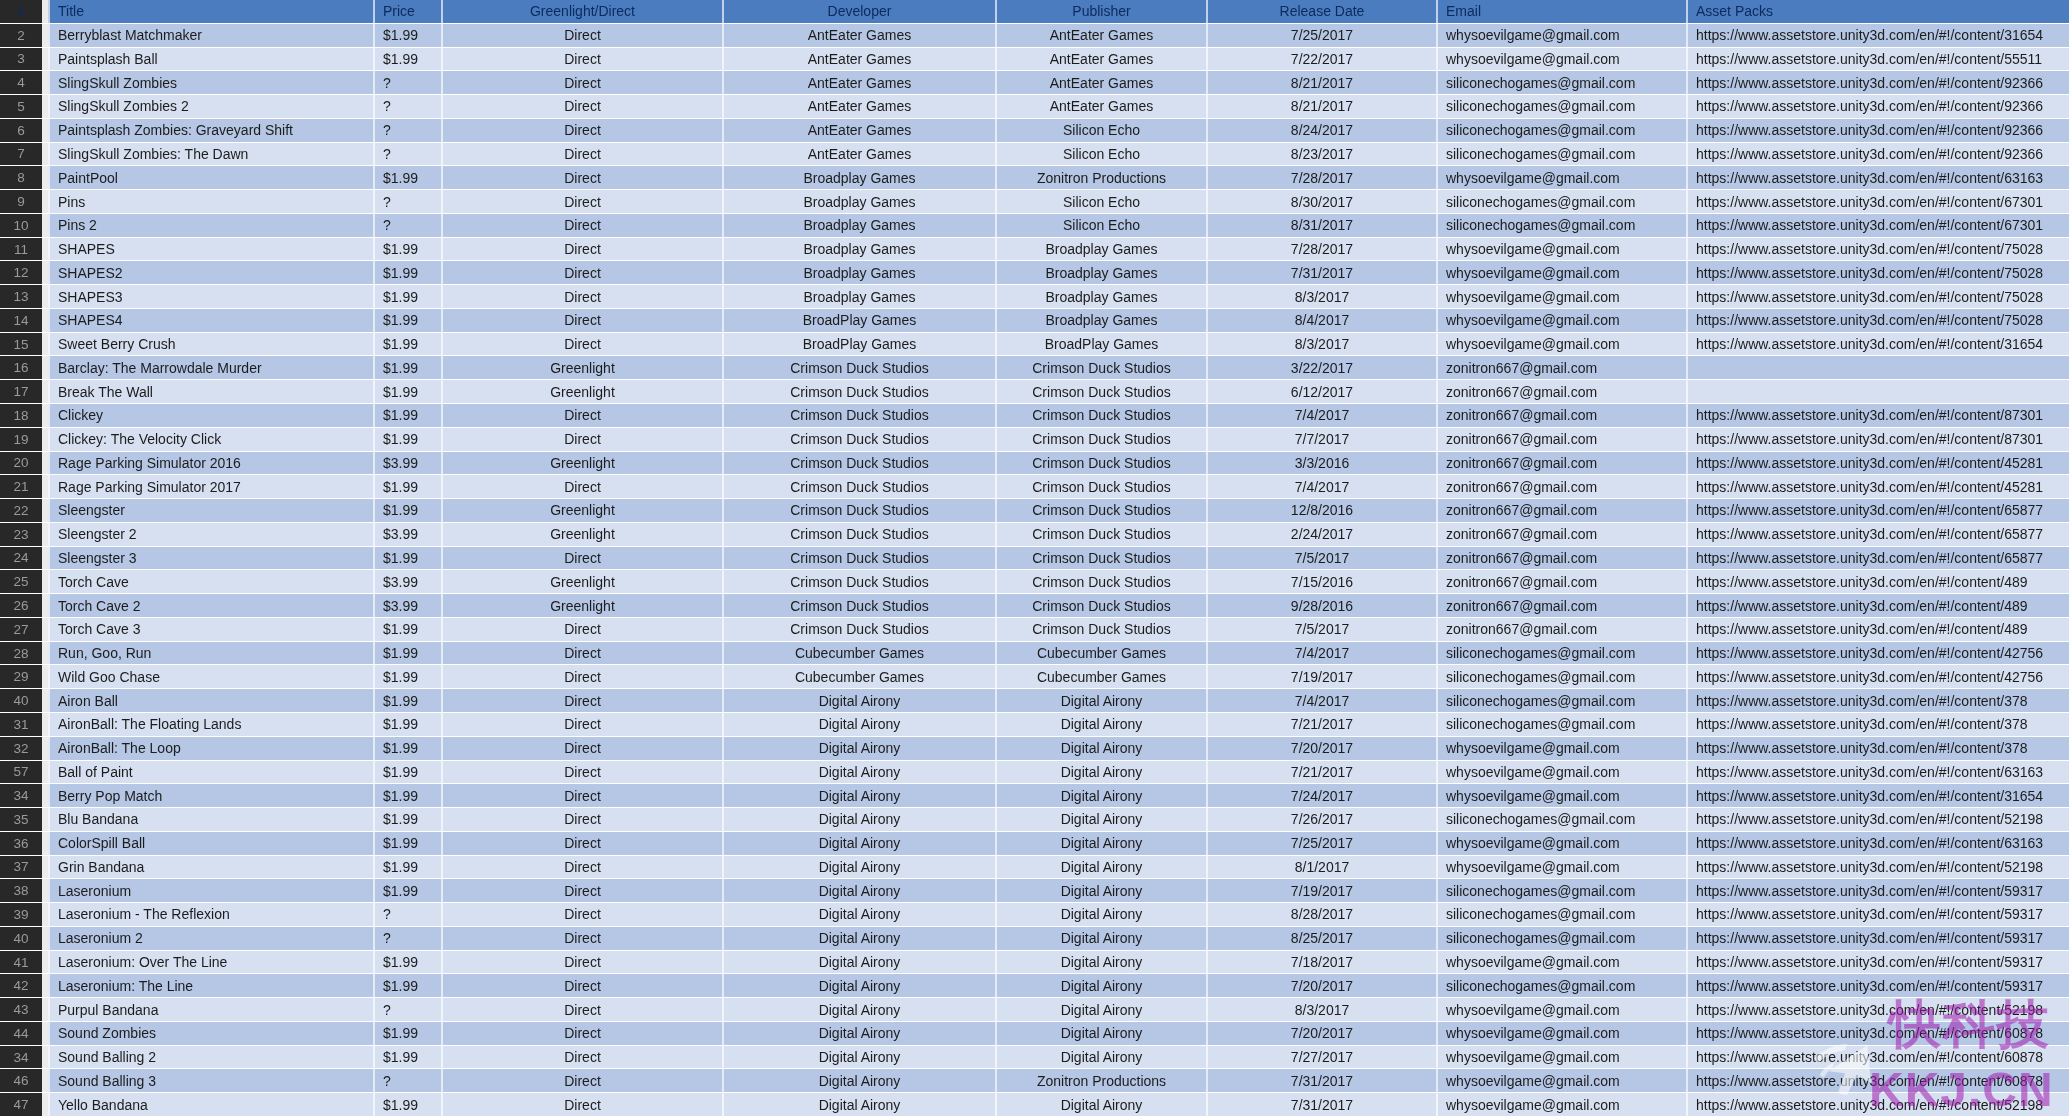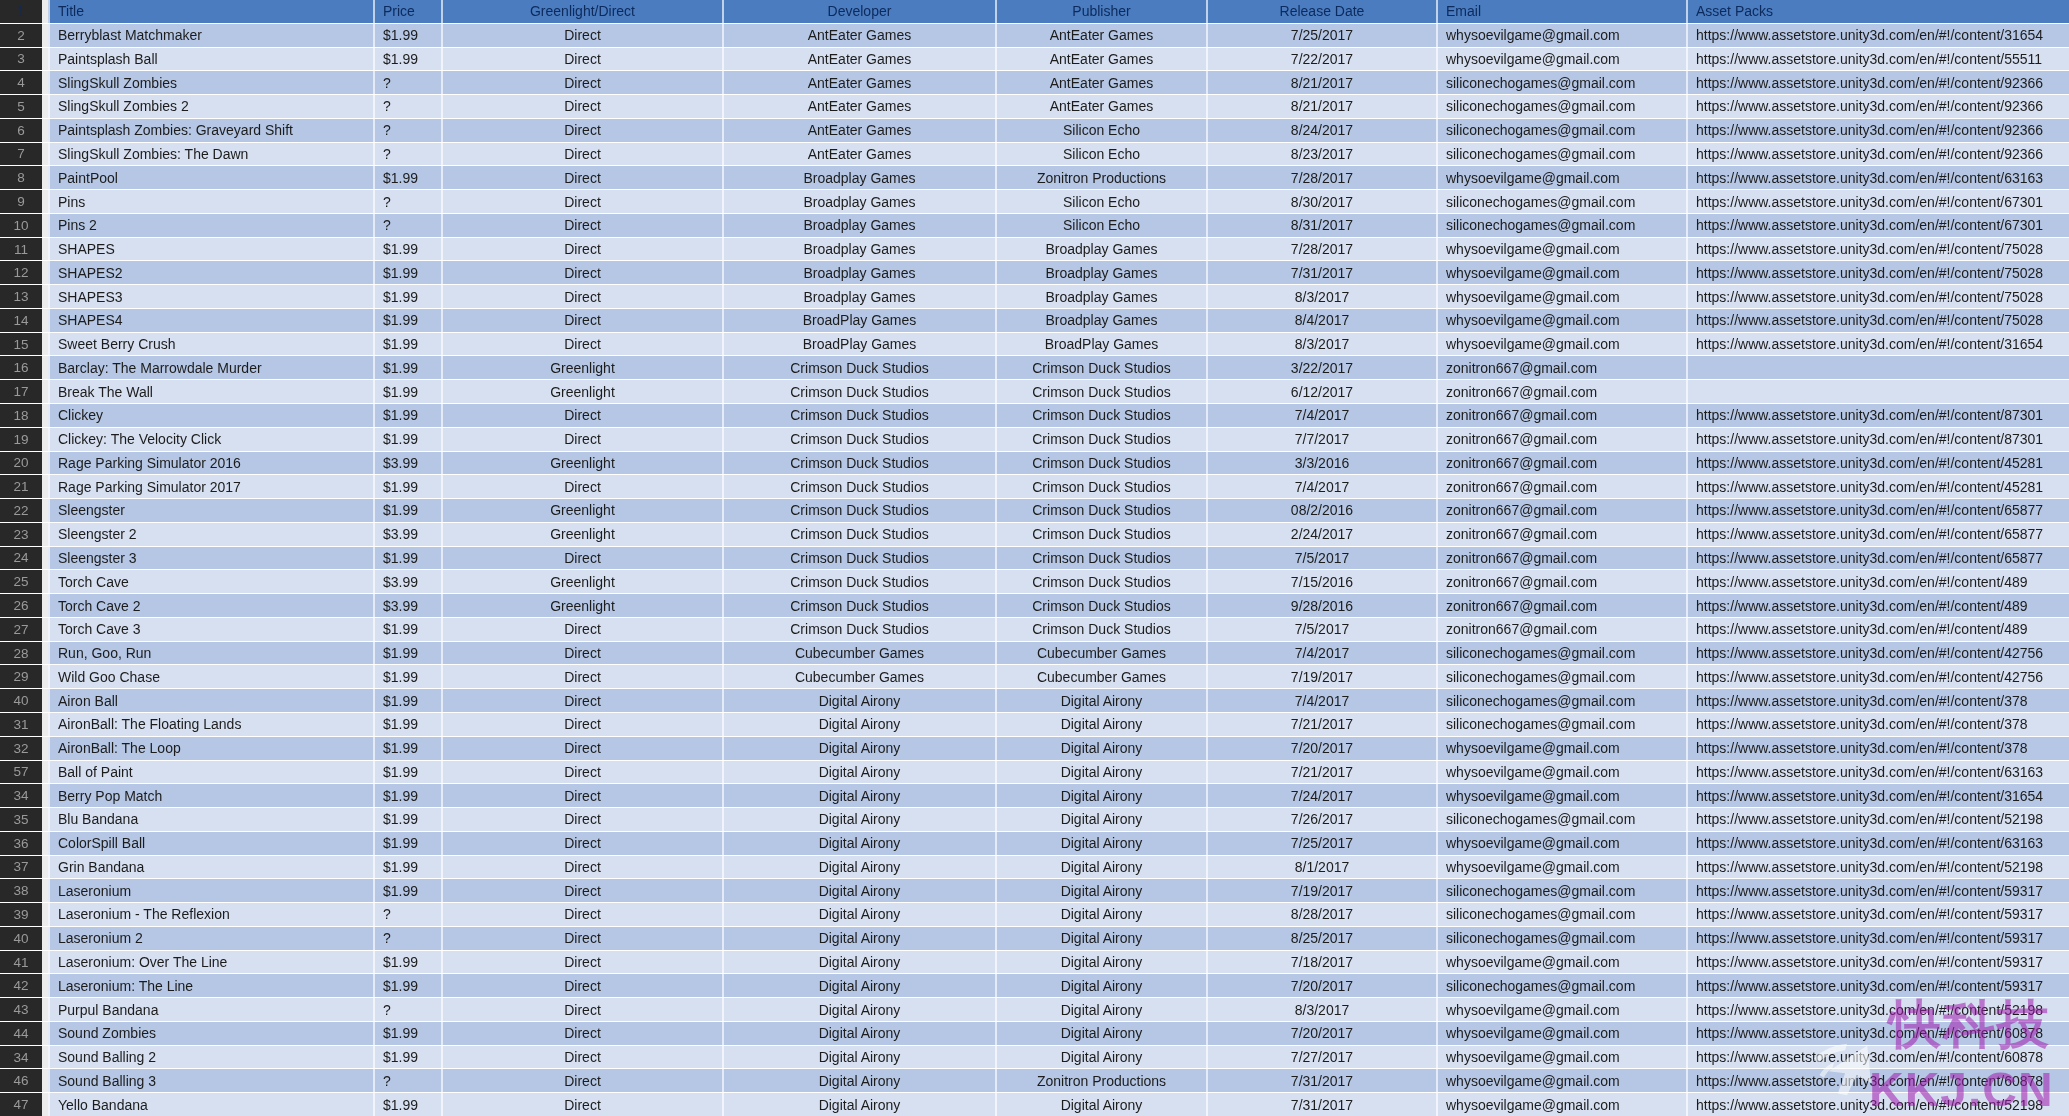--- a/index.html
+++ b/index.html
@@ -271,21 +271,21 @@
       <div class="cell left">zonitron667@gmail.com</div>
       <div class="cell left">https://www.assetstore.unity3d.com/en/#!/content/45281</div>
     </div>
     <div class="row band-dark">
       <div class="rownum cell">22</div>
       <div class="cell left">Sleengster</div>
       <div class="cell left">$1.99</div>
       <div class="cell center">Greenlight</div>
       <div class="cell center">Crimson Duck Studios</div>
       <div class="cell center">Crimson Duck Studios</div>
-      <div class="cell center">08/2/2016</div>
+      <div class="cell center">12/8/2016</div>
       <div class="cell left">zonitron667@gmail.com</div>
       <div class="cell left">https://www.assetstore.unity3d.com/en/#!/content/65877</div>
     </div>
     <div class="row band-light">
       <div class="rownum cell">23</div>
       <div class="cell left">Sleengster 2</div>
       <div class="cell left">$3.99</div>
       <div class="cell center">Greenlight</div>
       <div class="cell center">Crimson Duck Studios</div>
       <div class="cell center">Crimson Duck Studios</div>

